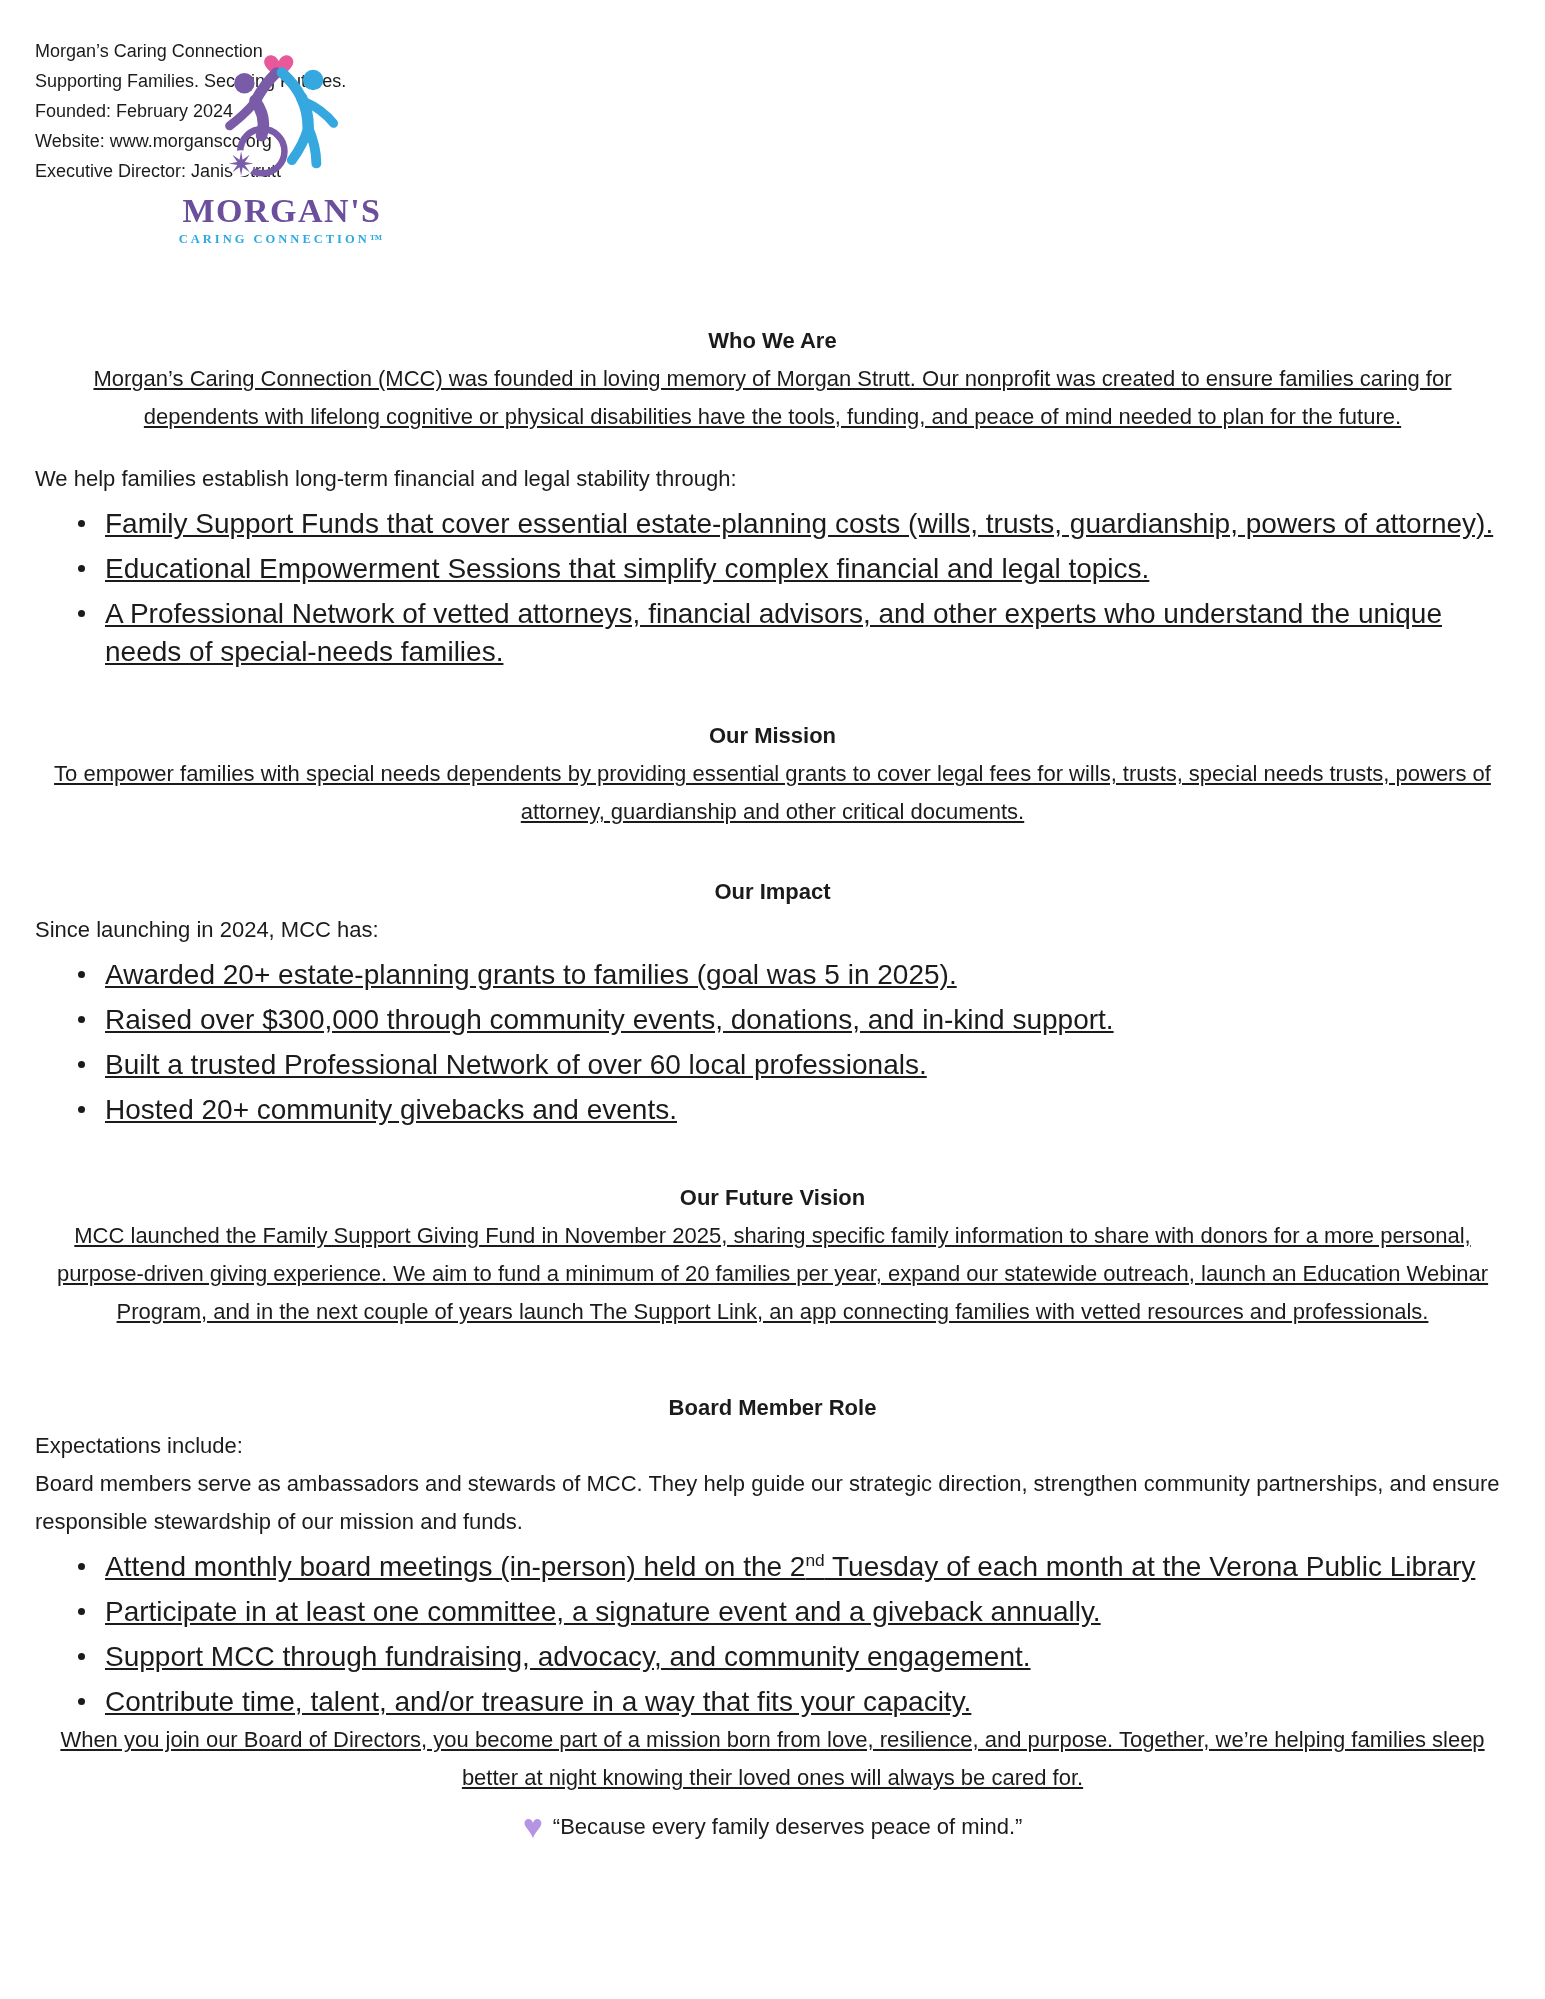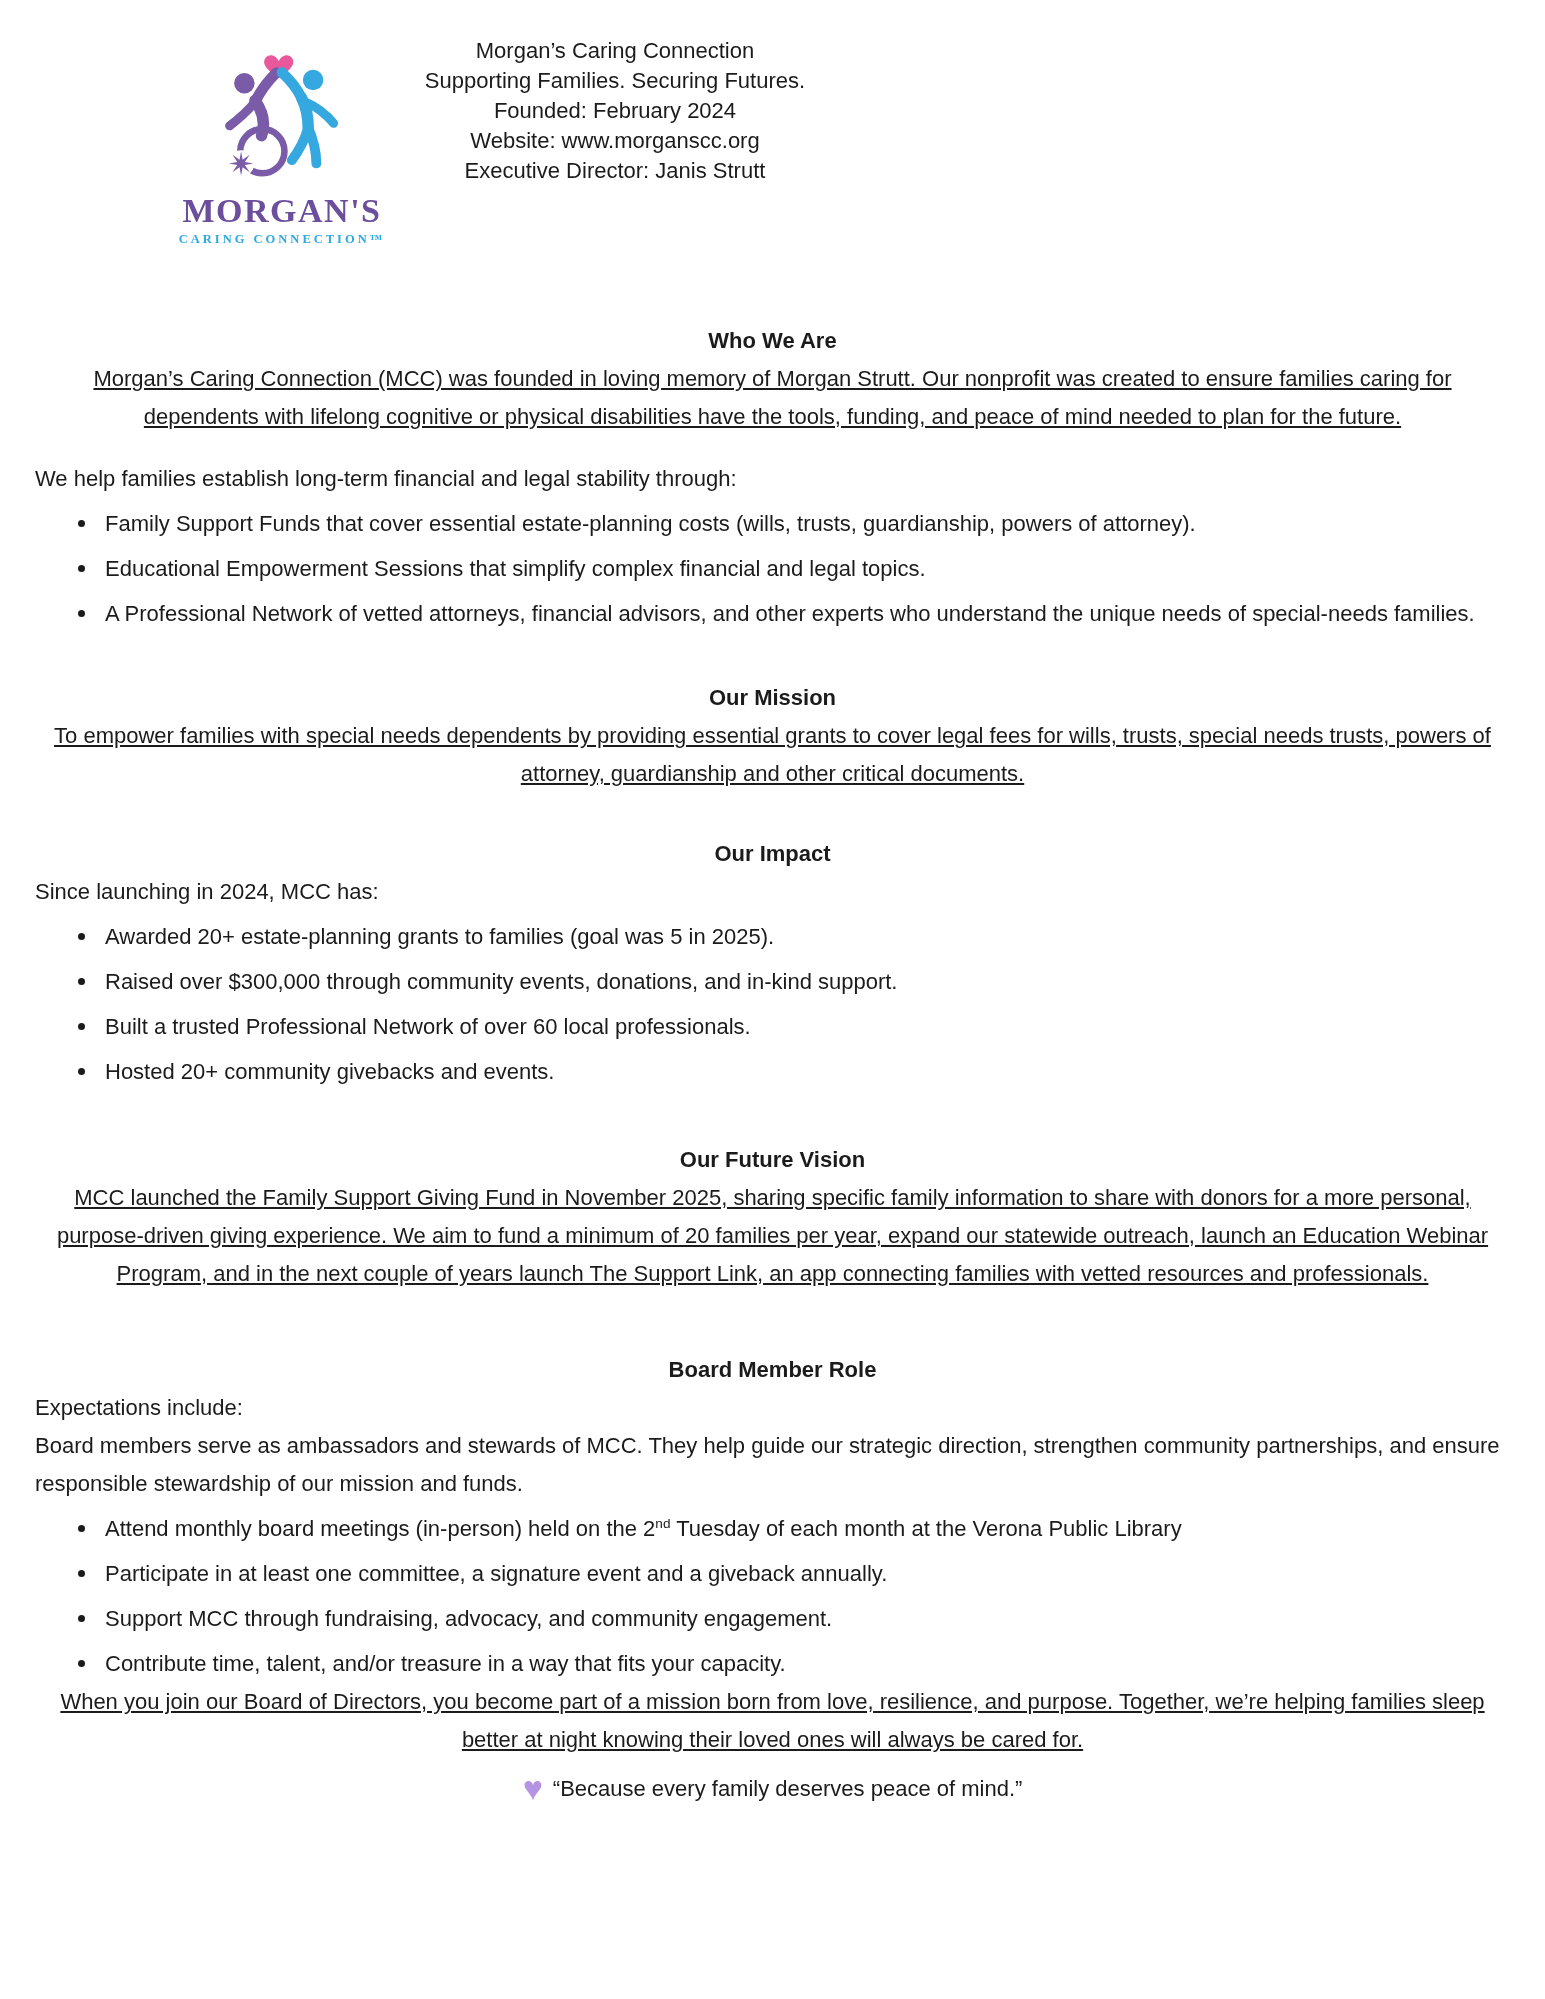--- a/index.html
+++ b/index.html
@@ -43,22 +43,22 @@
     font-weight: 700;
     letter-spacing: 3px;
     color: #2ba9e0;
     line-height: 16px;
     margin-top: 3px;
     white-space: nowrap;
   }
   .header-text {
     width: 1160px;
     padding-top: 36px;
-    text-align: center;
-    font-size: 22px;
+    text-align: left;
+    font-size: 18px;
     line-height: 30px;
   }
 
   
   h2 {
     font-size: 22px;
     font-weight: 700;
     line-height: 38px;
     text-align: center;
     margin: 0;
@@ -73,22 +73,23 @@
   .h-vision  { margin-top: 50px; }
   .h-board   { margin-top: 58px; }
   .h-why     { margin-top: 60px; }
 
   .list-intro { margin-top: 24px; }
 
   ul {
     list-style: none;
     margin: 4px 0 0 0;
     padding: 0 0 0 70px;
-    font-size: 22px;
+    font-size: 28px;
     line-height: 38px;
+    text-decoration: underline;
   }
   li { position: relative; margin-top: 7px; }
   li::before {
     content: "";
     position: absolute;
     left: -27px;
     top: 15px;
     width: 7px;
     height: 7px;
     border-radius: 50%;

